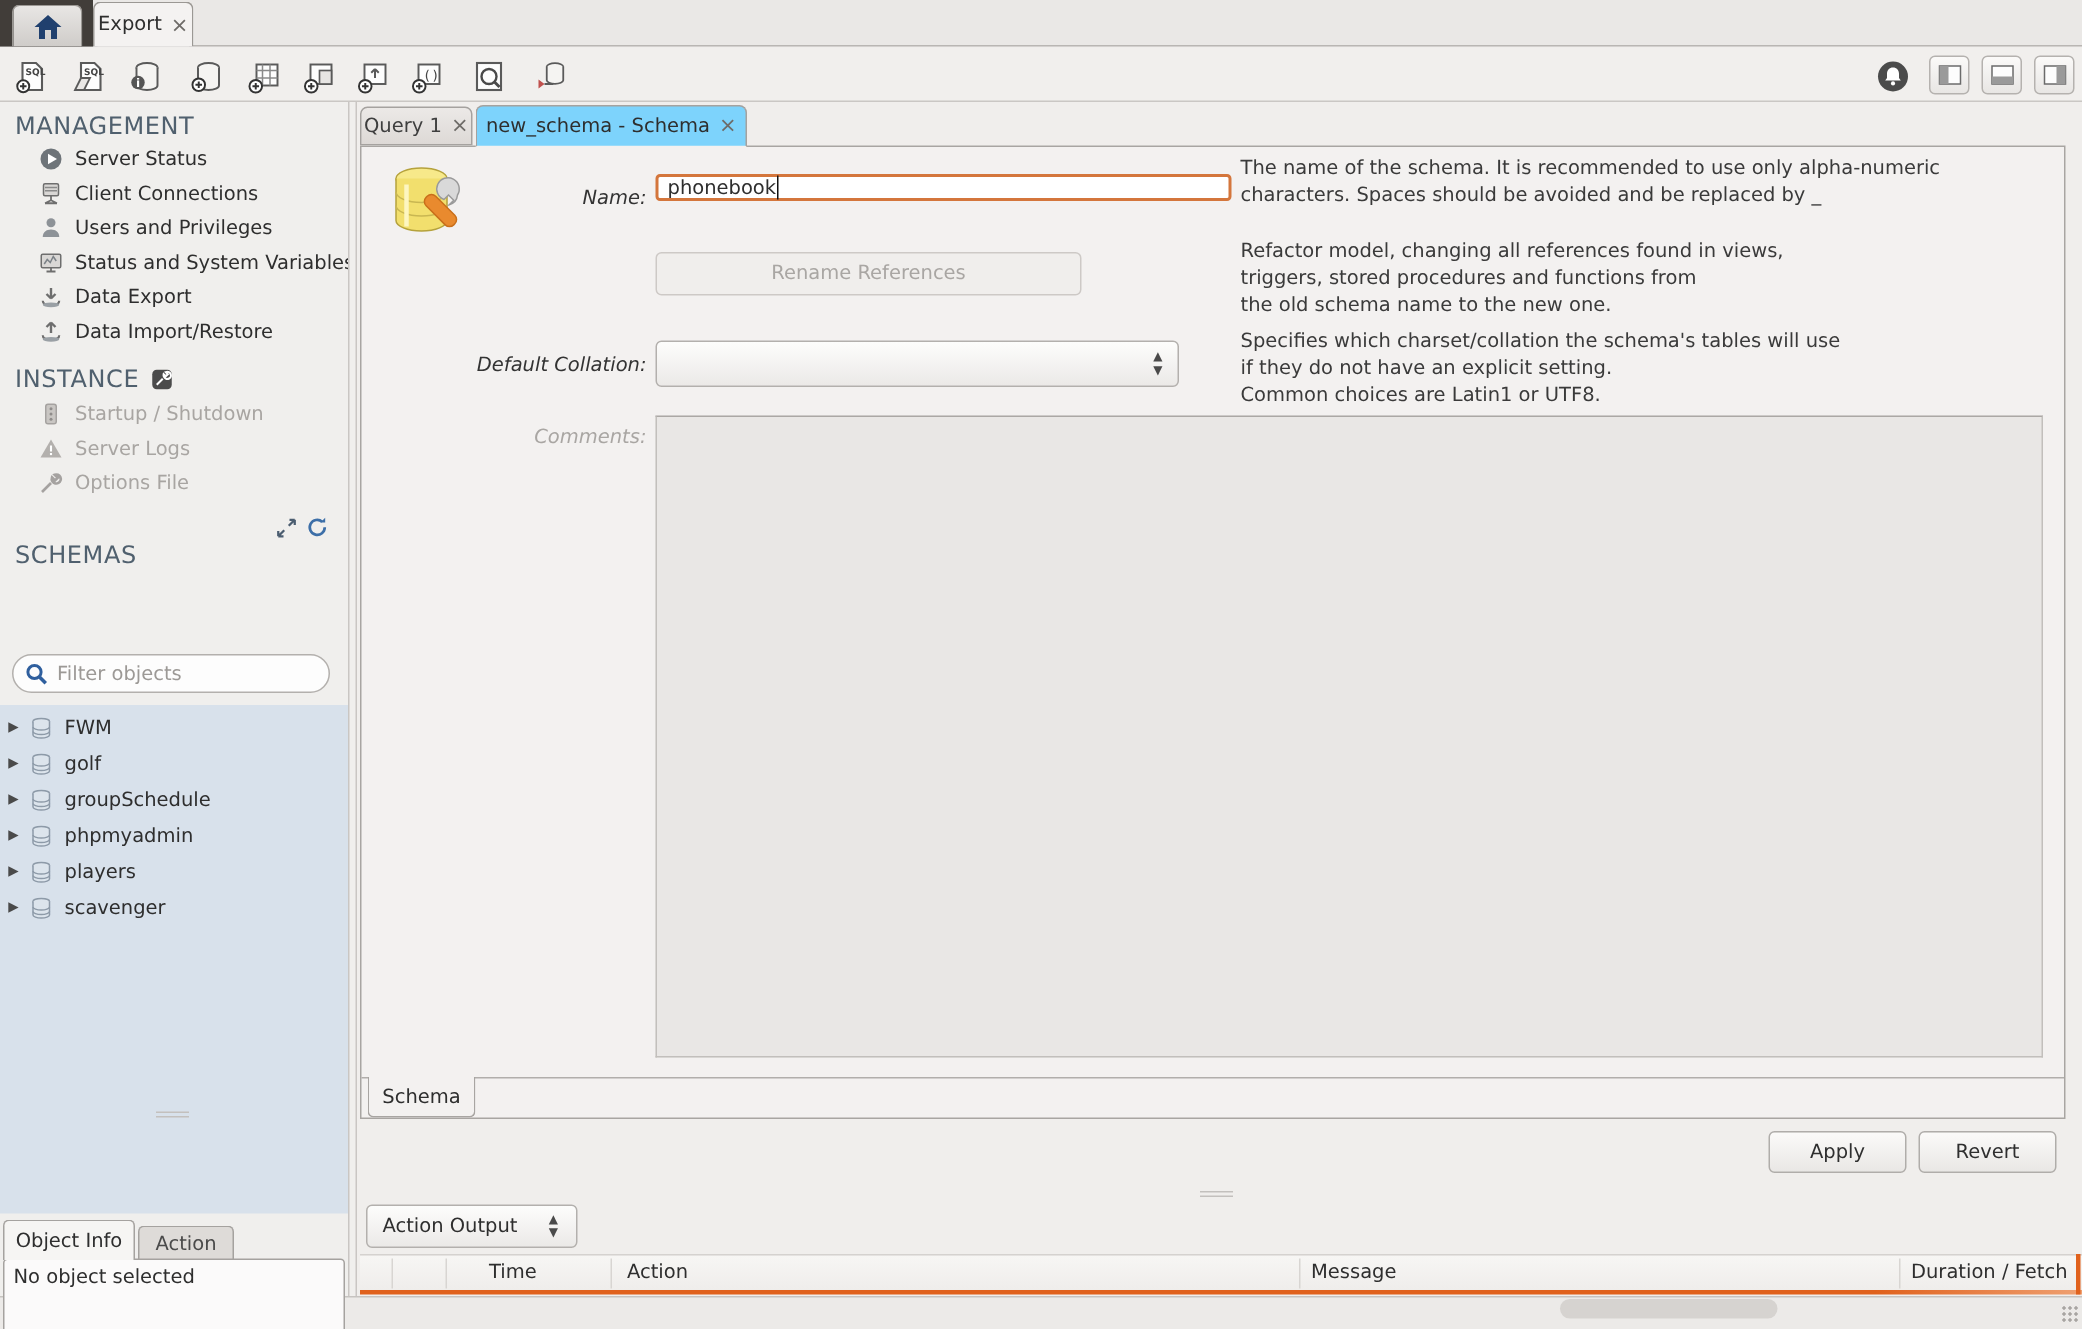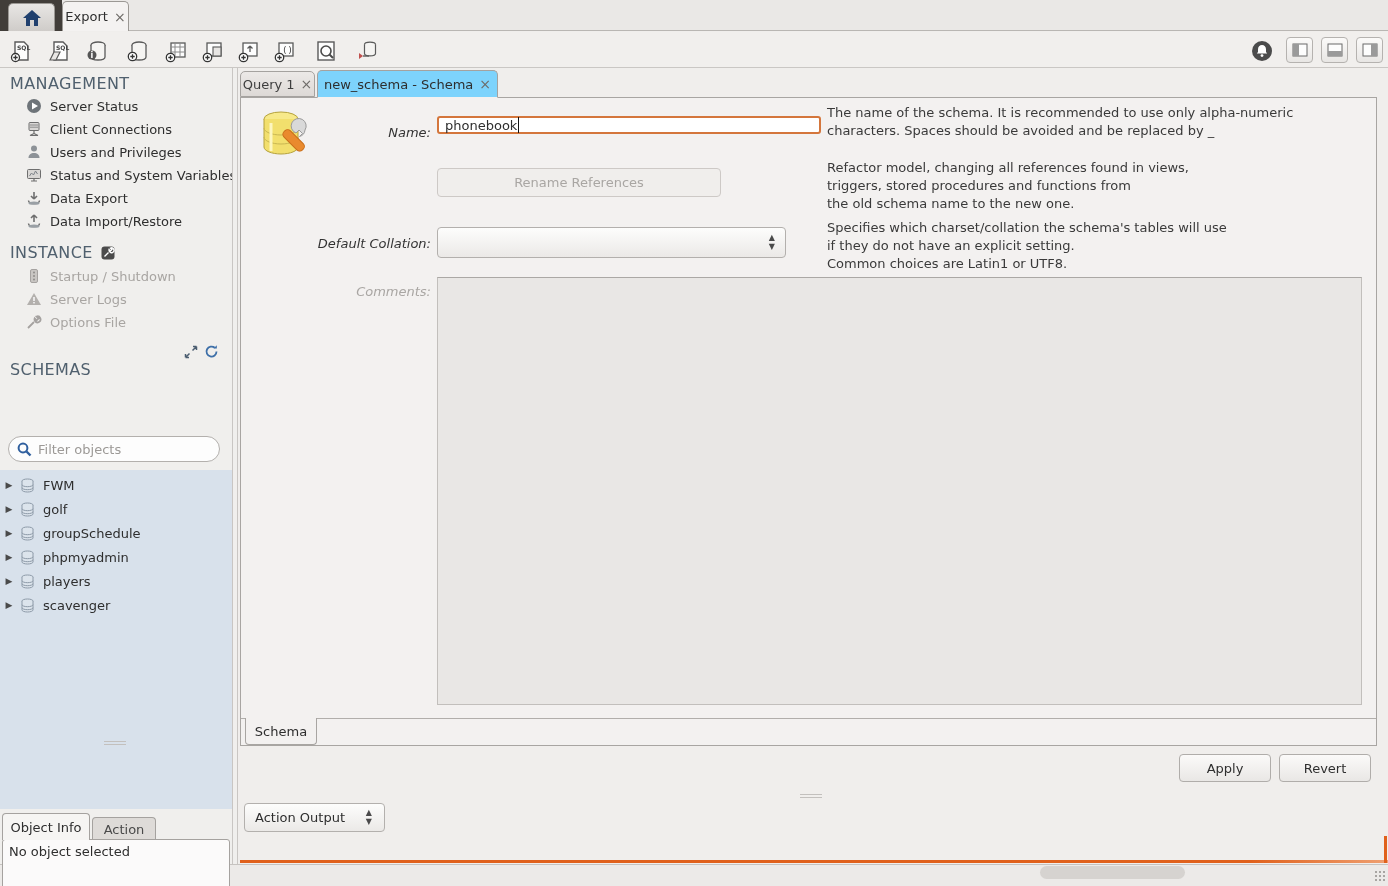--- a/index.html
+++ b/index.html
@@ -437,20 +437,31 @@
   <div class="hgrip" style="left:800px; top:794px;"></div>
 
   <div id="action-combo" class="abs">
     <span>Action Output</span>
     <span class="spinner" style="right:12px; top:4px;">
         <span>▲</span>
         <span>▼</span>
       </span>
   </div>
 
+  <div id="out-header" class="abs">
+    <div class="colsep" style="left:21px"></div>
+    <div class="colsep" style="left:57px"></div>
+    <div class="colsep" style="left:167px"></div>
+    <div class="colsep" style="left:626px"></div>
+    <div class="colsep" style="left:1026px"></div>
+    <div class="colhead" style="left:86px">Time</div>
+    <div class="colhead" style="left:178px">Action</div>
+    <div class="colhead" style="left:634px">Message</div>
+    <div class="colhead" style="left:1034px">Duration / Fetch</div>
+  </div>
   <div id="orange-line" class="abs"></div>
   <div id="orange-vert" class="abs"></div>
 
   <div id="statusbar" class="abs">
     <span class="msg">1 objects dropped</span>
   </div>
   <div id="hthumb" class="abs"></div>
   <div id="resize-grip" class="abs"></div>
 
 </div>

